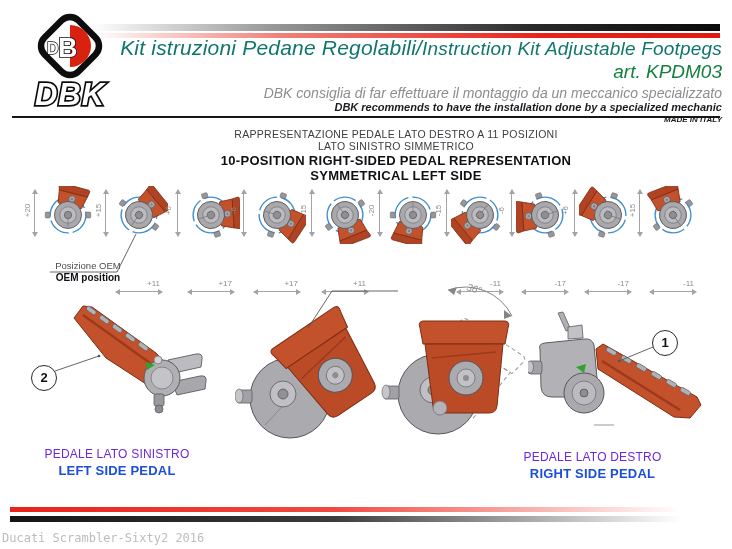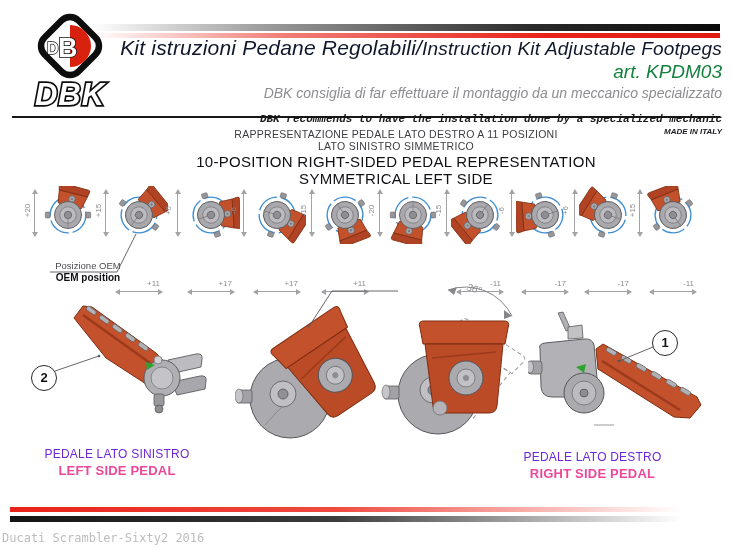--- a/index.html
+++ b/index.html
@@ -11,31 +11,31 @@
     background:linear-gradient(to right,rgba(140,140,140,0),#9a9a9a 28%,#2a2a2a 70%,#0a0a0a 100%);}
   .stripe-red{position:absolute;left:92px;top:33px;width:628px;height:5px;
     background:linear-gradient(to right,rgba(255,130,120,0),#f08078 30%,#e8231a 72%,#df1a10 100%);}
   .header-rule{position:absolute;left:12px;top:116px;width:708px;height:2px;background:#161616;}
 
   .logo{position:absolute;left:16px;top:10px;width:108px;height:104px;}
   .logo svg{display:block;}
   .wordmark{position:absolute;left:0px;top:66px;width:108px;text-align:center;}
 
   .titleblock{position:absolute;top:37px;right:10px;text-align:right;font-style:italic;line-height:1.08;}
-  .title1{font-size:21px;color:#0f172a;letter-spacing:0.2px;white-space:nowrap;}
+  .title1{font-size:21px;color:#0f766e;letter-spacing:0.2px;white-space:nowrap;}
   .title1 .t-en{font-size:19px;}
   .artline{font-size:19px;color:#15803d;margin-top:2px;}
   .noteit{font-size:14px;color:#8d8d91;margin-top:4px;}
-  .noteen{font-size:11px;font-weight:bold;color:#1c1c20;margin-top:13px;font-family:Liberation Mono, monospace;}
+  .noteen{font-size:11px;font-weight:bold;color:#1c1c20;margin-top:1px;}
   .madein{font-size:8px;font-weight:bold;color:#1c1c20;margin-top:2px;}
 
   
   .sect{position:absolute;left:60px;top:128px;width:672px;text-align:center;line-height:1.18;}
   .sect .it{font-size:10.5px;color:#3d3d41;letter-spacing:0.3px;}
-  .sect .en{font-size:15px;font-weight:normal;color:#101014;letter-spacing:0.3px;}
+  .sect .en{font-size:13px;font-weight:bold;color:#101014;letter-spacing:0.3px;}
 
   
   .mini{position:absolute;top:184px;width:72px;height:82px;}
   .mini .minisvg{position:absolute;left:12px;top:2px;width:58px;height:58px;}
   .vline{position:absolute;left:7px;top:6px;width:1px;height:46px;background:#a3a3a7;}
   .vline::before{content:"";position:absolute;left:-2.5px;top:-4px;border:3px solid transparent;border-bottom:5px solid #a3a3a7;}
   .vline::after{content:"";position:absolute;left:-2.5px;bottom:-4px;border:3px solid transparent;border-top:5px solid #a3a3a7;}
   .vlabel{position:absolute;left:-6px;top:22px;font-size:8px;color:#8c8c90;transform:rotate(-90deg);white-space:nowrap;}
   .hdim{position:absolute;left:16px;top:64px;width:52px;height:16px;margin-top:34px;}
   .hline{position:absolute;left:2px;top:9px;width:46px;height:1px;background:#a3a3a7;}
@@ -46,21 +46,21 @@
   
   .callout{position:absolute;text-align:center;line-height:1.25;z-index:6;}
   .callout .it{font-size:9.5px;color:#4a4a4e;}
   .callout .en{font-size:10px;font-weight:bold;color:#101014;}
 
   .balloon{position:absolute;width:24px;height:24px;border:1.6px solid #2a2a2e;border-radius:50%;
     background:#fff;text-align:center;line-height:24px;font-size:13px;font-weight:bold;color:#111;z-index:6;}
 
   .caption{position:absolute;text-align:center;line-height:1.35;z-index:6;}
   .caption .it{font-size:12px;color:#6d28d9;letter-spacing:0.2px;}
-  .caption .en{font-size:13px;font-weight:bold;color:#ec4899;letter-spacing:0.2px;}
+  .caption .en{font-size:13px;font-weight:bold;color:#1d4ed8;letter-spacing:0.2px;}
 
   
   .bstripe-red{position:absolute;left:10px;top:507px;width:722px;height:5px;
     background:linear-gradient(to right,#e8231a,#ef4a40 45%,rgba(255,255,255,0) 93%);}
   .bstripe-black{position:absolute;left:10px;top:516px;width:722px;height:6px;
     background:linear-gradient(to right,#141414,#3c3c3c 45%,rgba(255,255,255,0) 93%);}
   .footer{position:absolute;left:2px;top:531px;font-family:"DejaVu Sans Mono",monospace;
     font-size:12px;color:#bdbdbd;text-align:center;}
 
   .overlay{position:absolute;left:0;top:0;width:732px;height:549px;z-index:5;pointer-events:none;}

